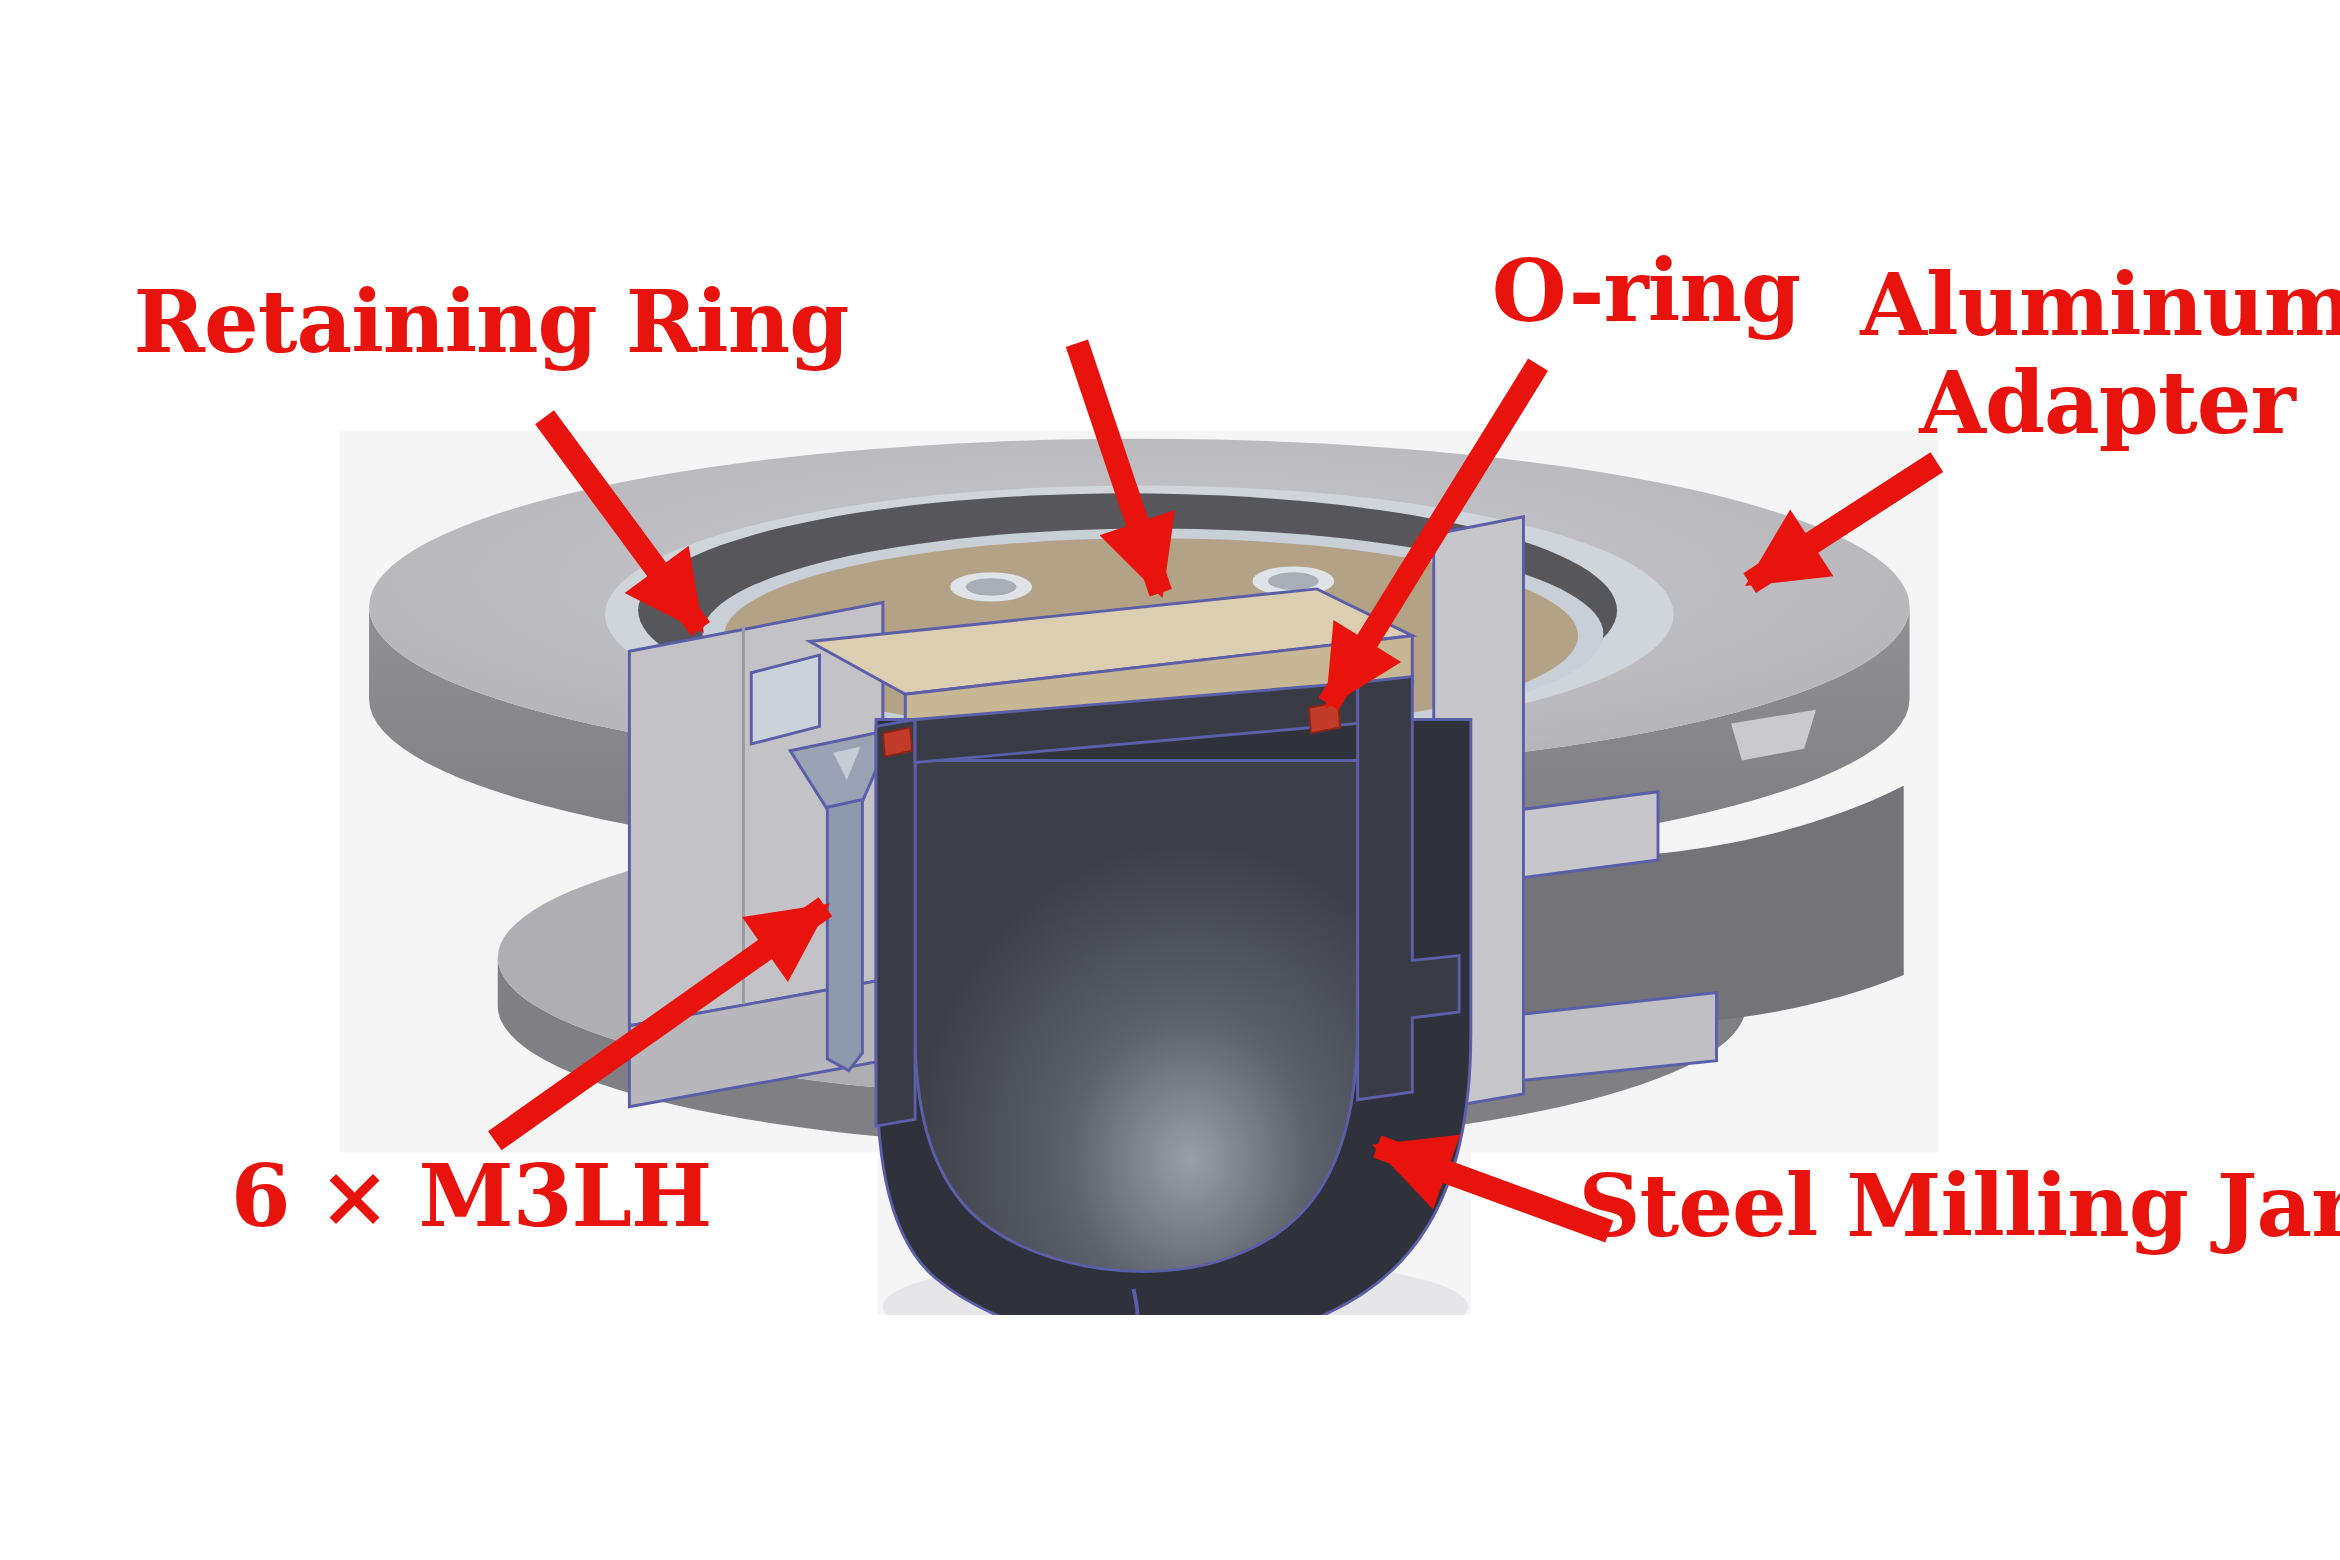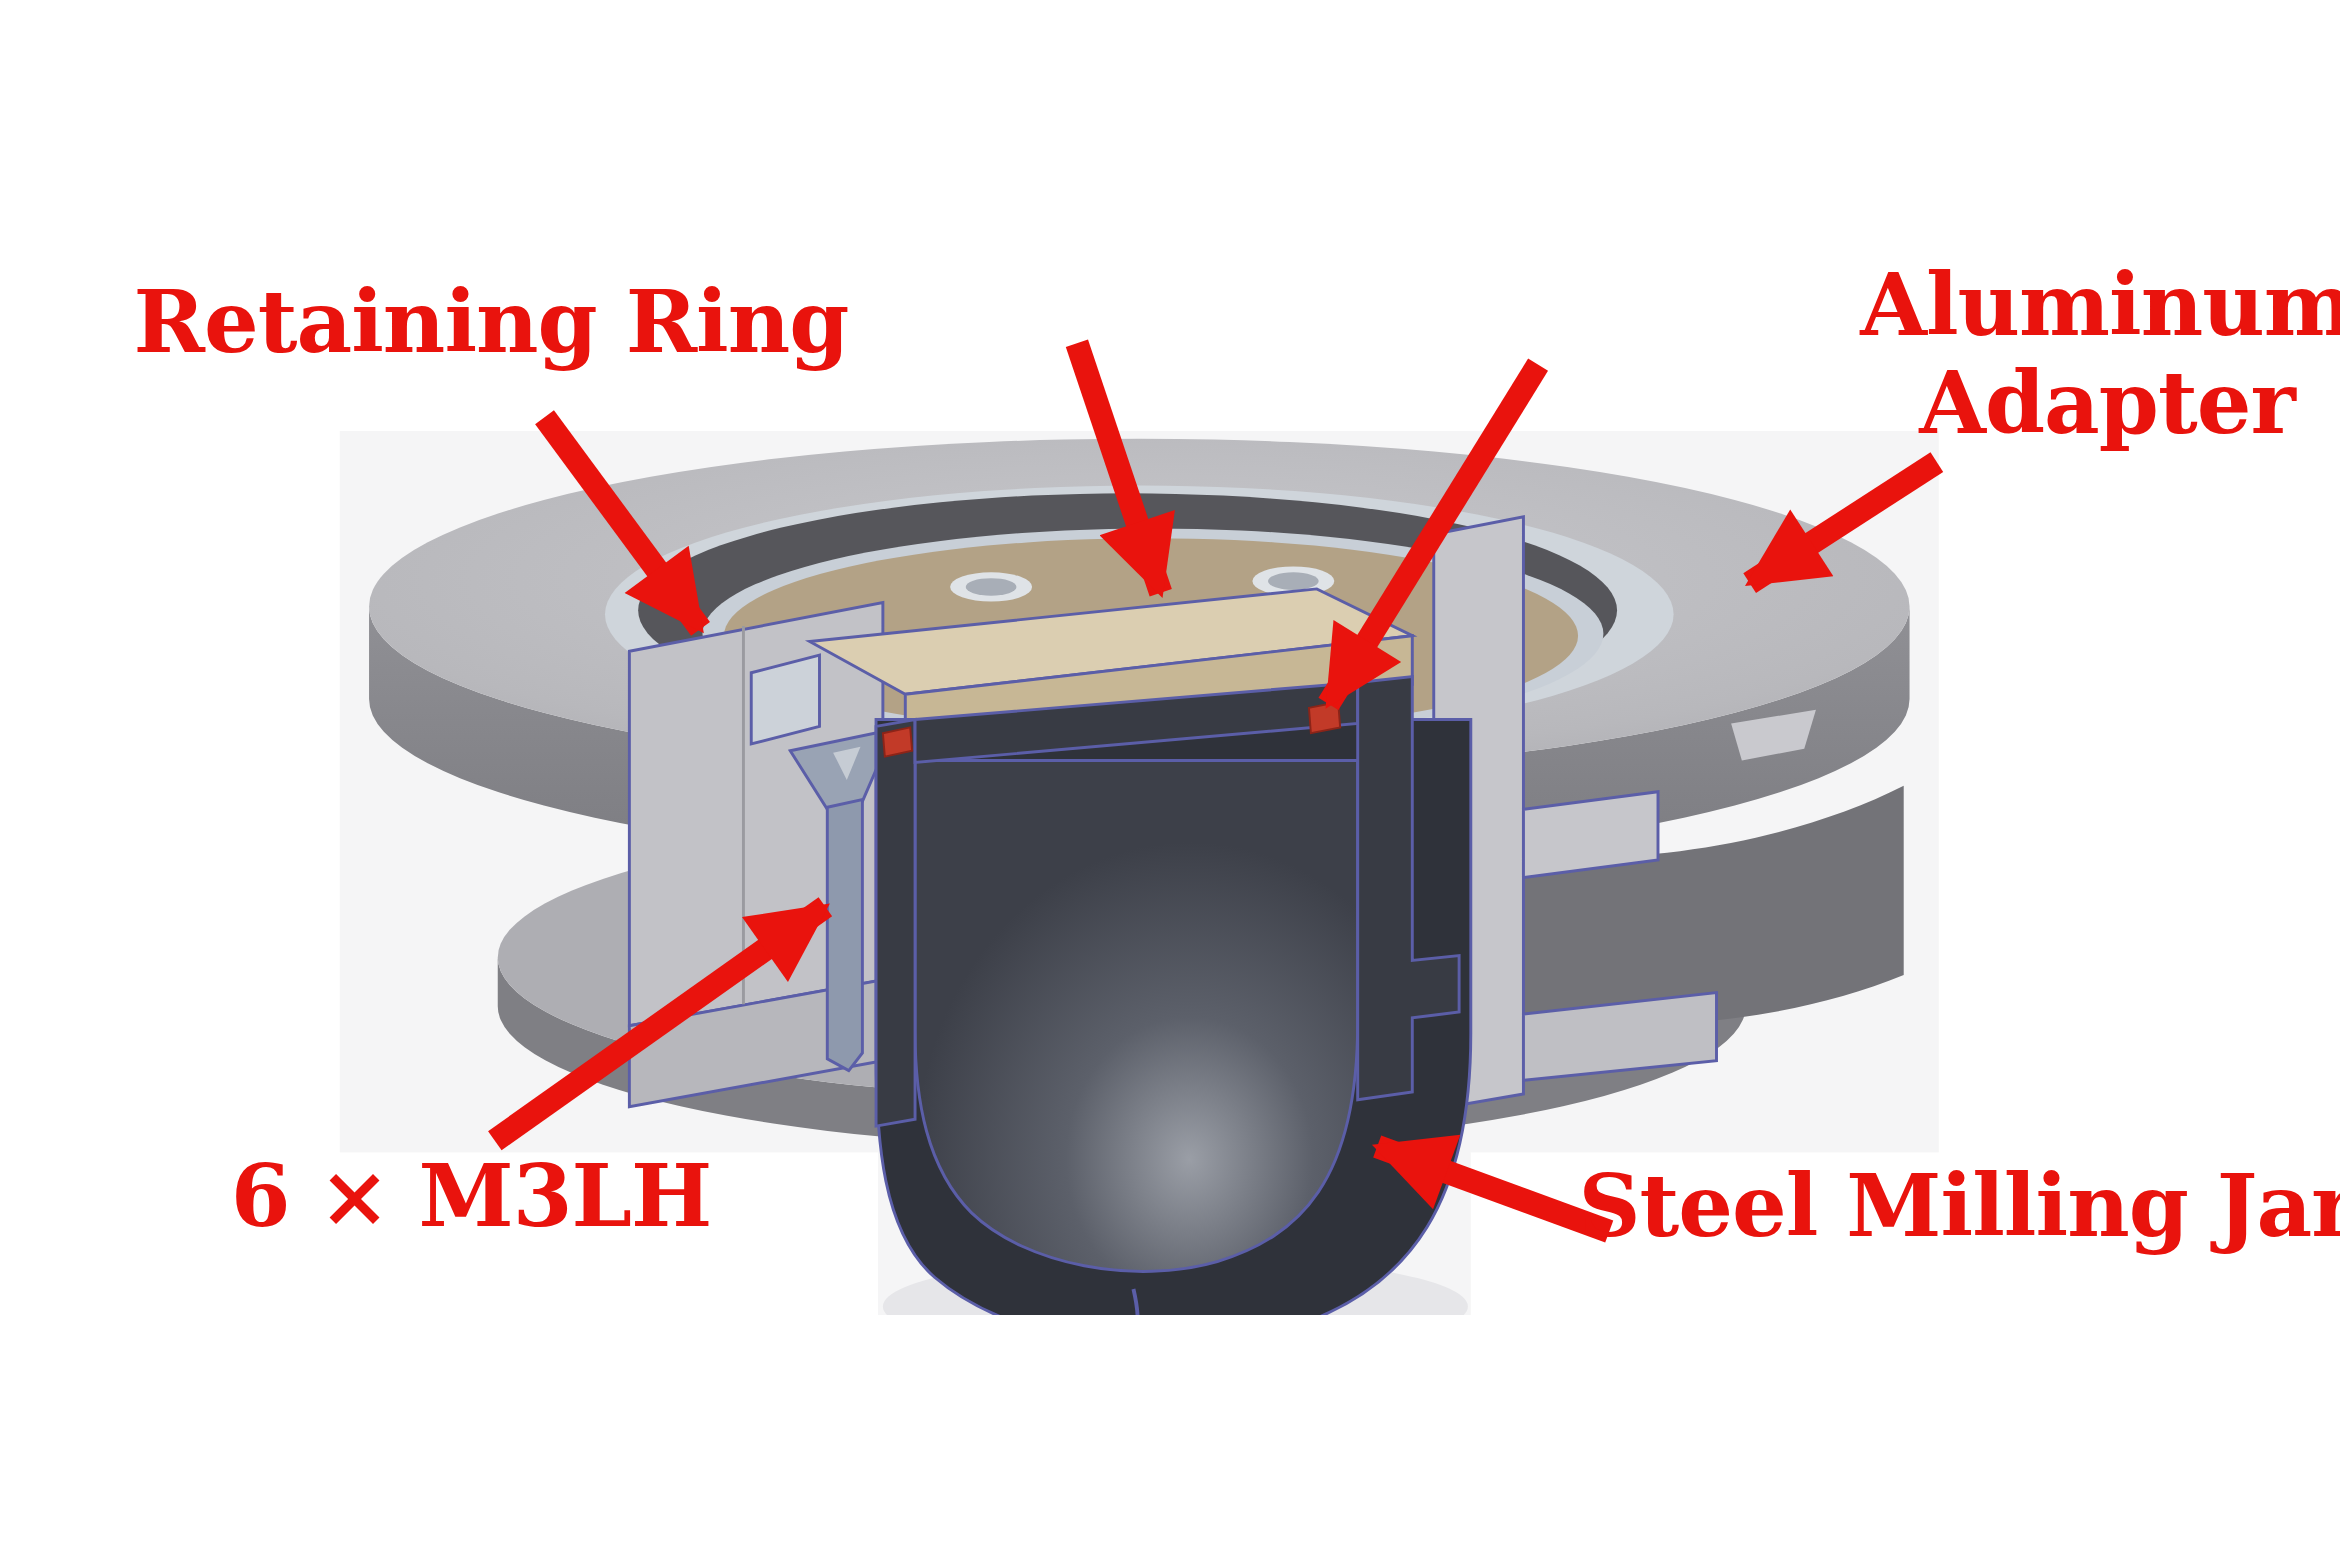--- a/index.html
+++ b/index.html
@@ -108,20 +108,21 @@
         <line x1="1577" y1="374" x2="1362" y2="722" stroke="var(--accent-red,#e9130d)" stroke-width="24" marker-end="url(#ah)"></line>
         <line x1="1986" y1="474" x2="1794" y2="598" stroke="var(--accent-red,#e9130d)" stroke-width="24" marker-end="url(#ah)"></line>
         <line x1="507" y1="1170" x2="846" y2="930" stroke="var(--accent-red,#e9130d)" stroke-width="24" marker-end="url(#ah)"></line>
         <line x1="1650" y1="1263" x2="1412" y2="1176" stroke="var(--accent-red,#e9130d)" stroke-width="24" marker-end="url(#ah)"></line>
       </g>
   </svg>
 
   <div class="label" style="left:491px;top:273px;">Retaining Ring</div>
 
 
+  <div class="label" style="left:1646px;top:242px;">O-ring</div>
 
   <div class="label" style="left:2107px;top:256px;">
     <span class="ln">Aluminum</span>
     <span class="ln">Adapter</span>
   </div>
 
   <div class="label" style="left:471px;top:1147px;">
     <span class="ln">6 × M3LH</span>
   </div>
 

